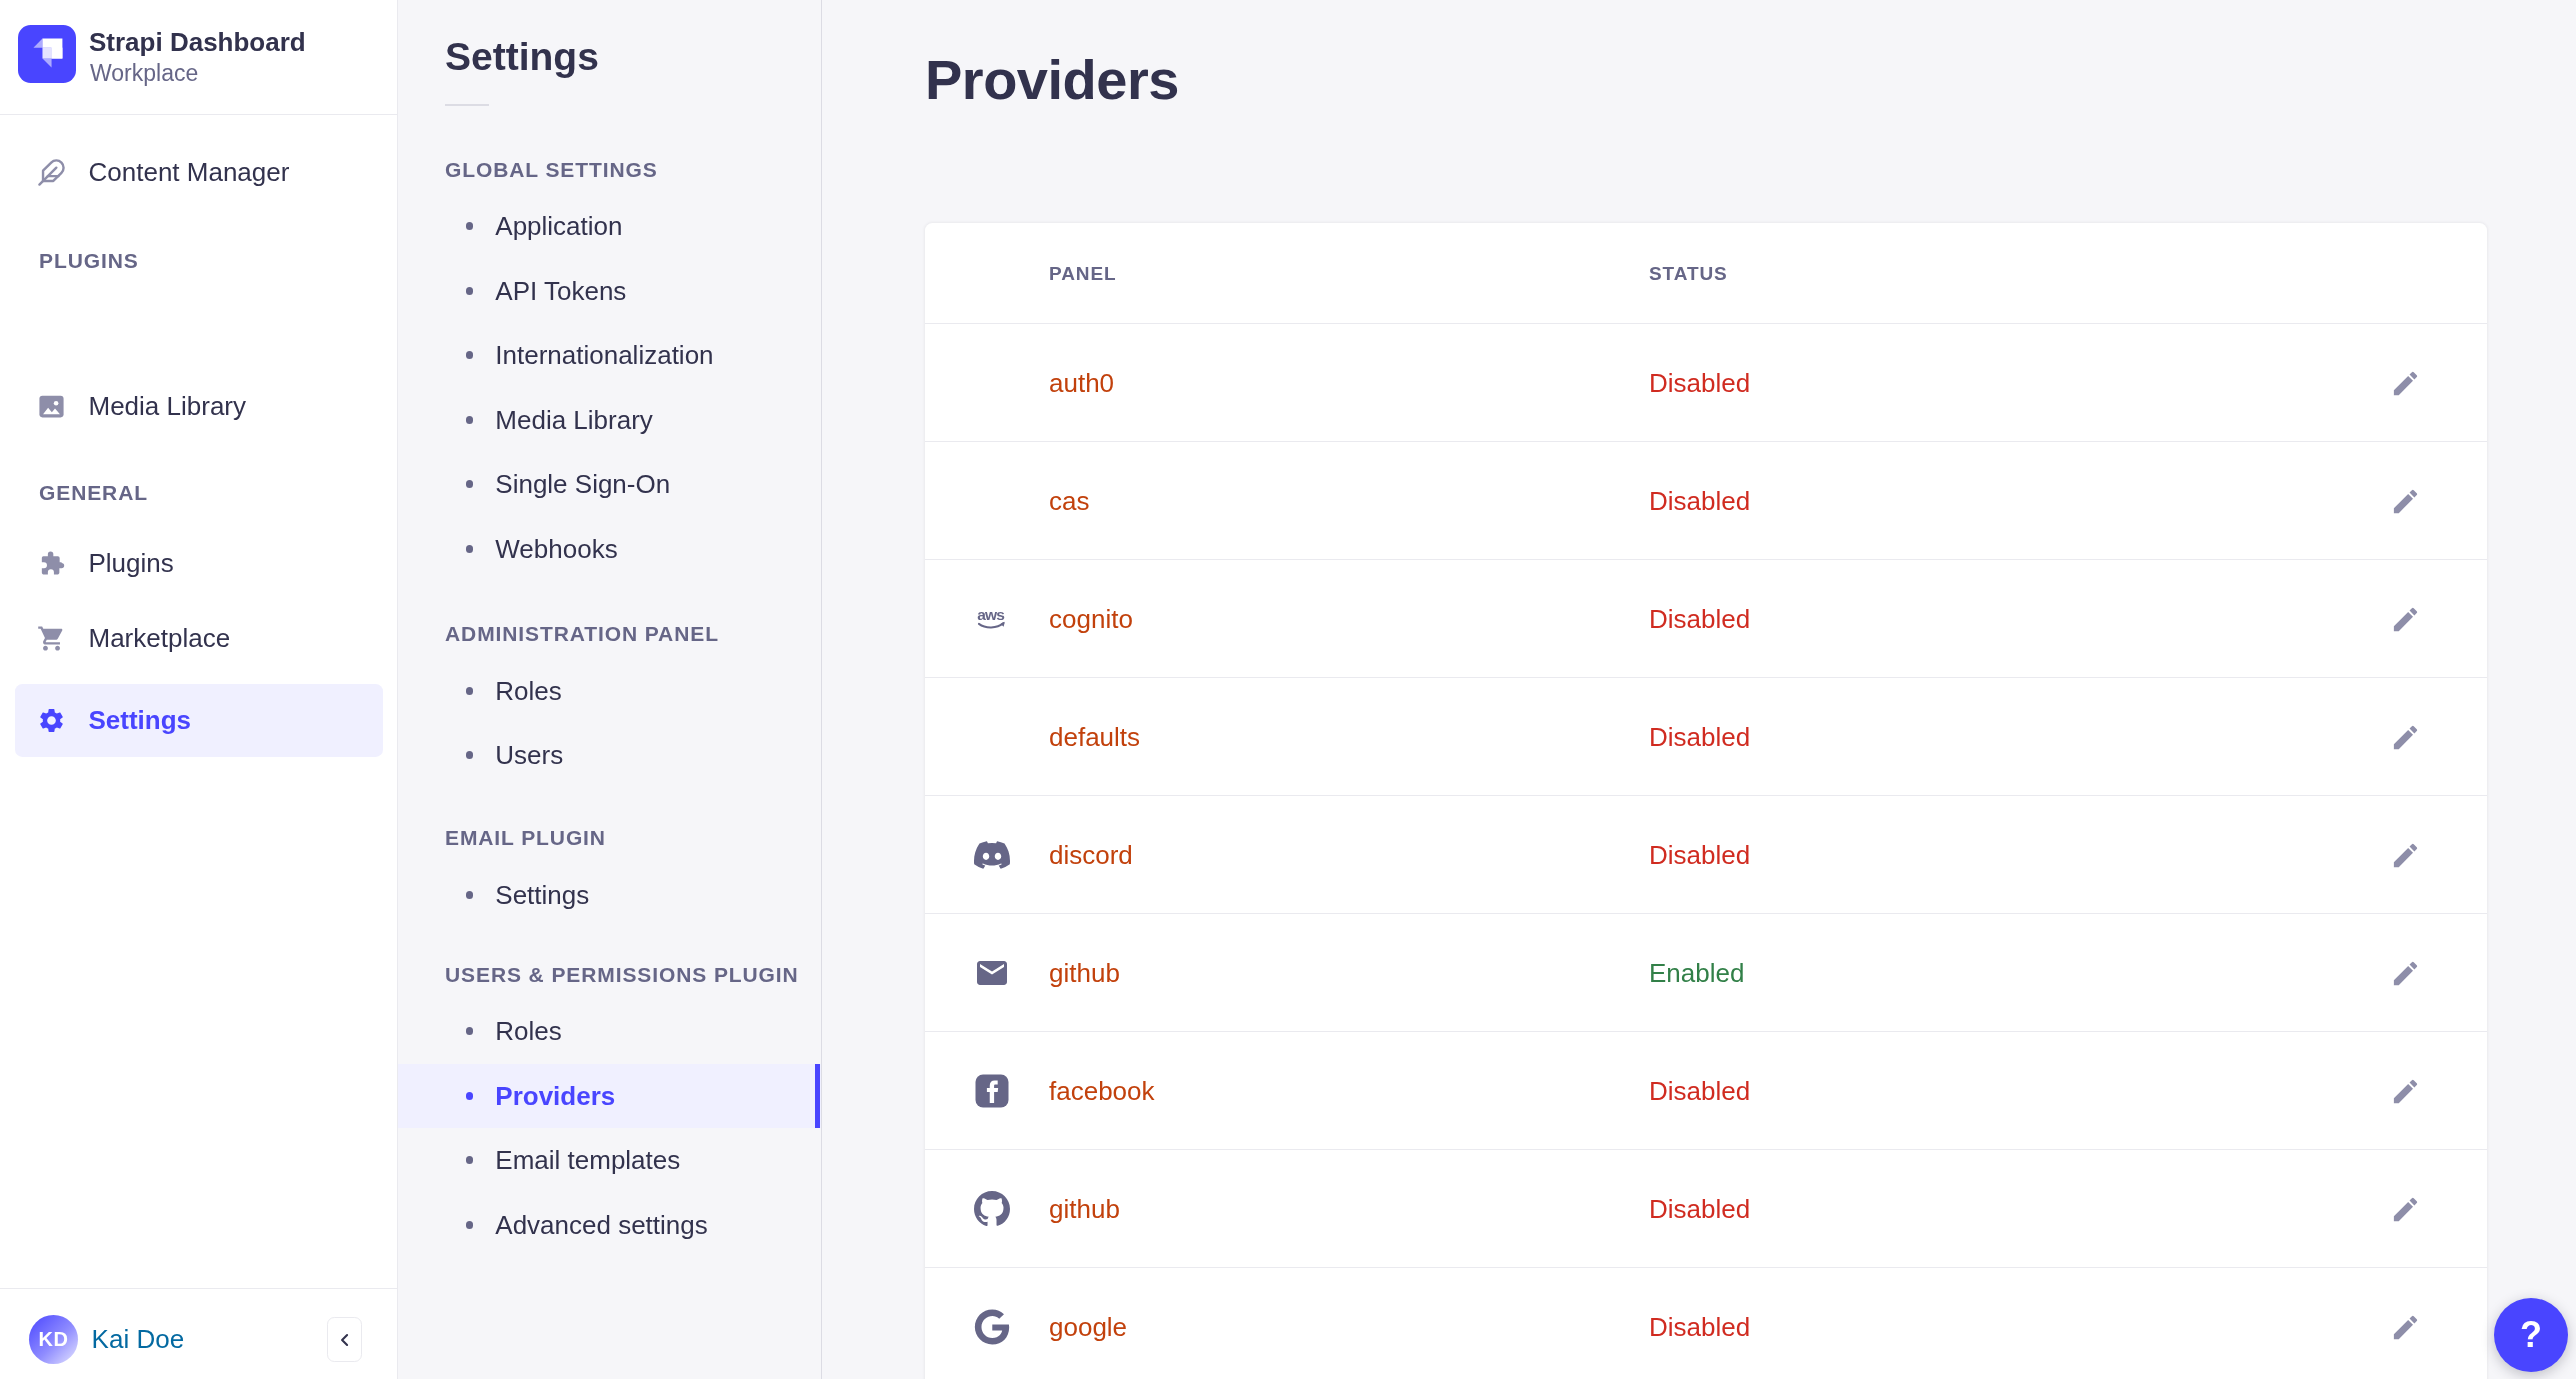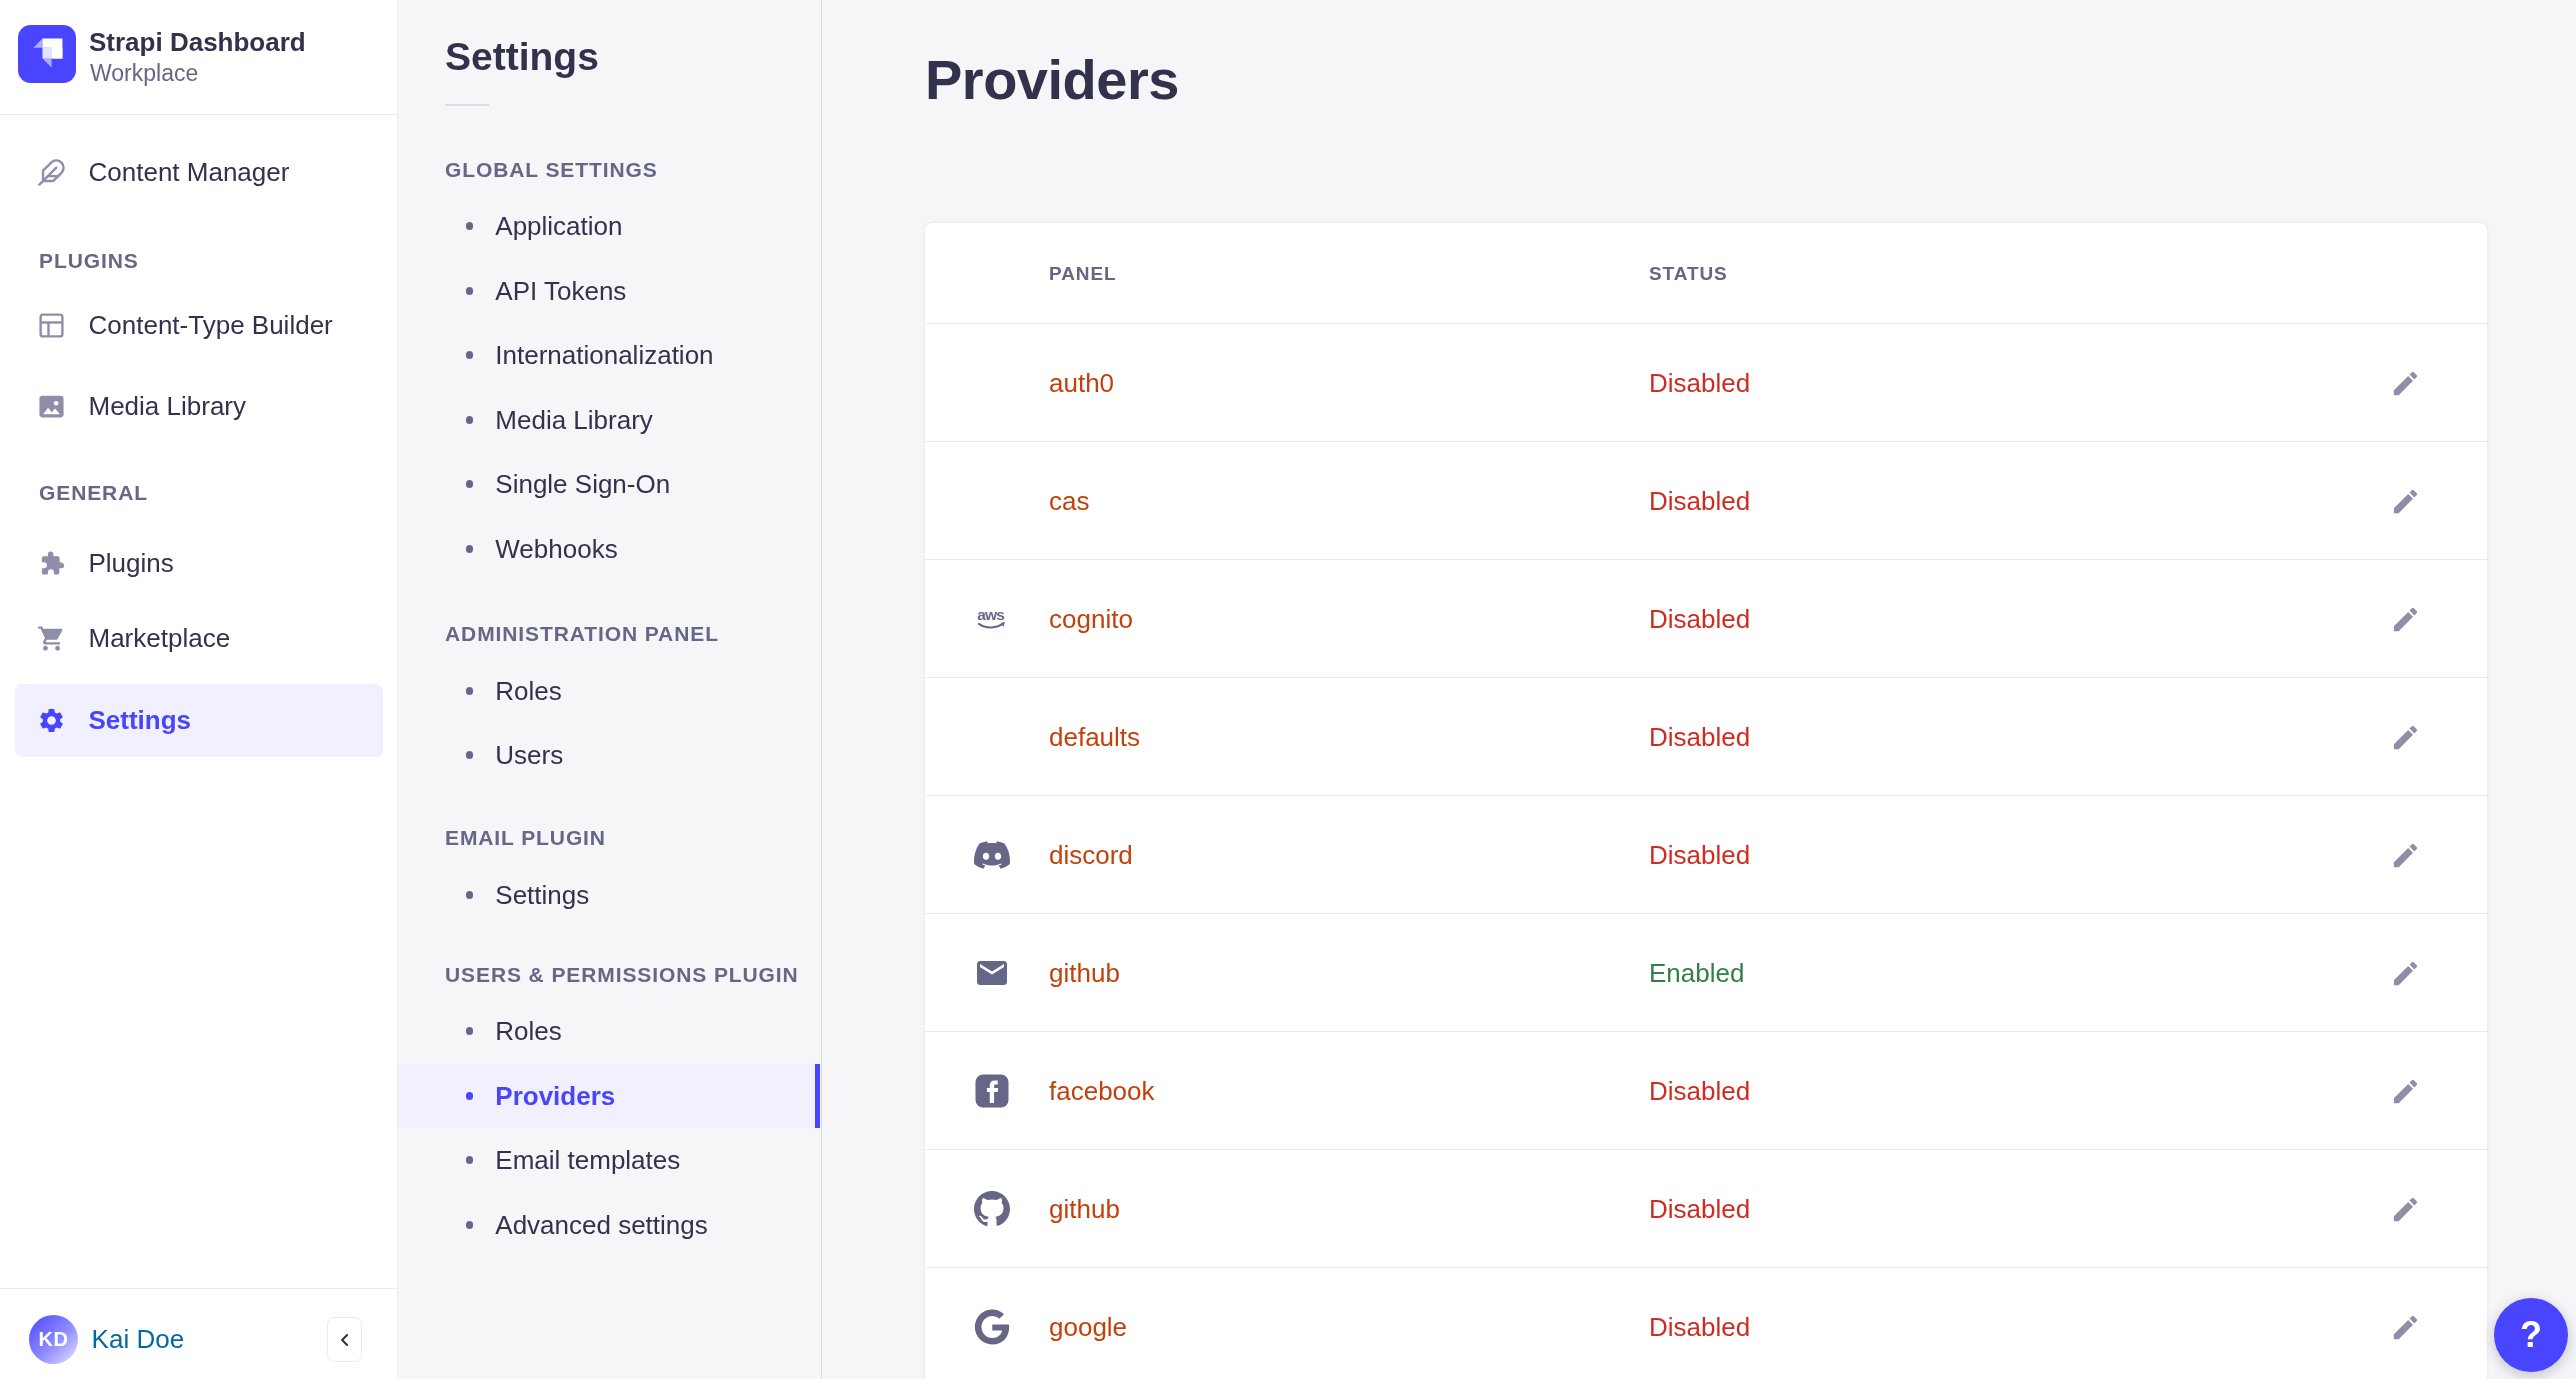--- a/index.html
+++ b/index.html
@@ -161,30 +161,20 @@
         <path d="M20.24 12.24a6 6 0 0 0-8.49-8.49L5 10.5V19h8.5z"></path>
         <line x1="16" y1="8" x2="2" y2="22"></line>
         <line x1="17.5" y1="15" x2="9" y2="15"></line>
       </svg>
     </span>
     <span class="nav-label">Content Manager</span>
   </div>
 
   <div class="nav-section-label" style="top:249px">PLUGINS</div>
 
-  <div class="nav-item" style="top:289px">
-    <span class="icon">
-      <svg viewBox="0 0 24 24" fill="none" stroke="#8E8EA9" stroke-width="2" stroke-linejoin="round">
-        <rect x="3" y="3" width="18" height="18" rx="2"></rect>
-        <line x1="3" y1="9.5" x2="21" y2="9.5"></line>
-        <line x1="9.5" y1="9.5" x2="9.5" y2="21"></line>
-      </svg>
-    </span>
-    <span class="nav-label">Content-Type Builder</span>
-  </div>
 
   <div class="nav-item" style="top:370px">
     <span class="icon">
       <svg viewBox="0 0 24 24">
         <rect x="2" y="3" width="20" height="18" rx="2.5" fill="#8E8EA9"></rect>
         <circle cx="15.8" cy="9.3" r="1.9" fill="#FFFFFF"></circle>
         <path d="M5 18.5l4.2-5.4 3.1 3.6 2.6-3 4.1 4.8z" fill="#FFFFFF"></path>
       </svg>
     </span>
     <span class="nav-label">Media Library</span>

